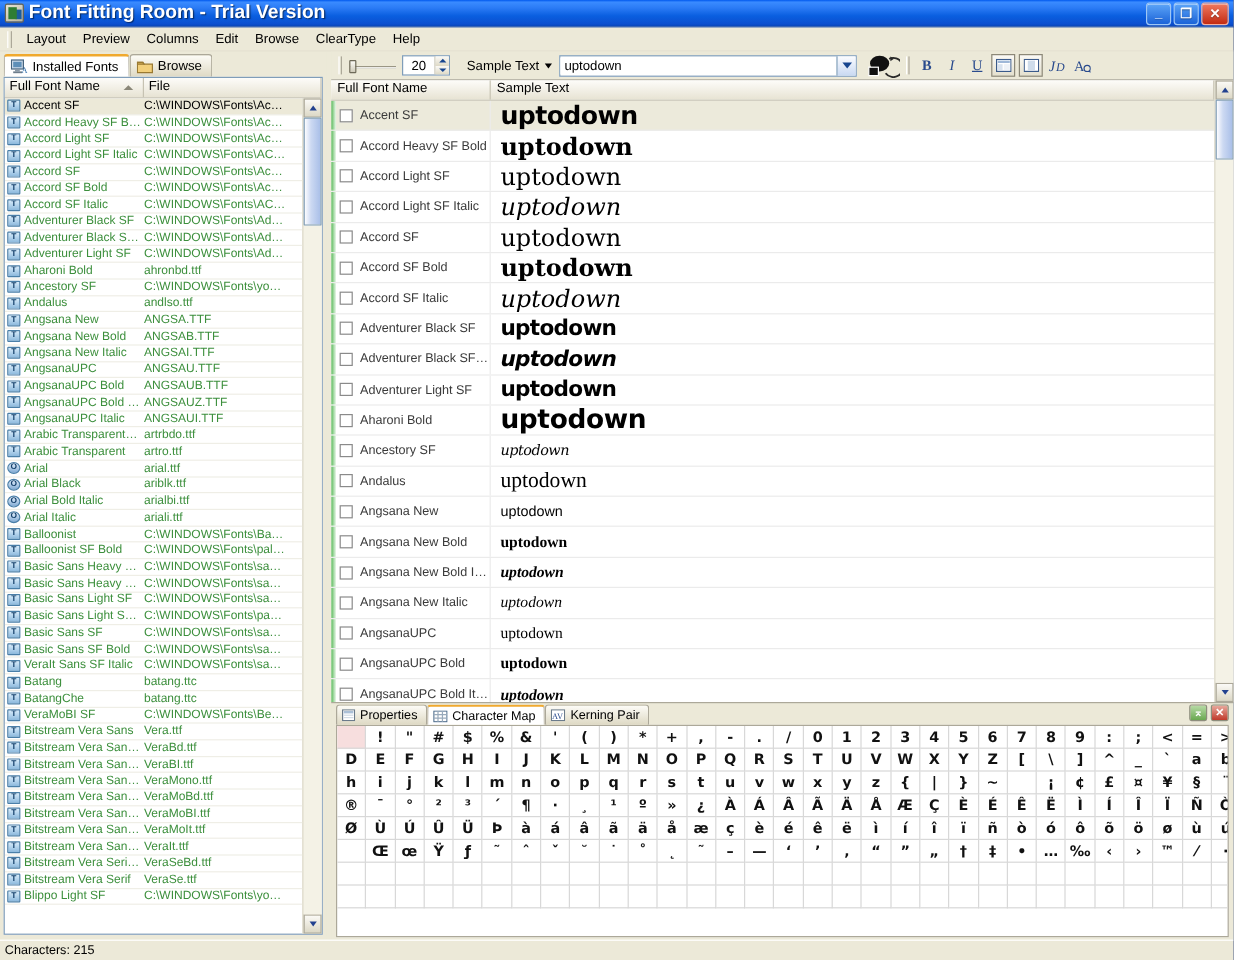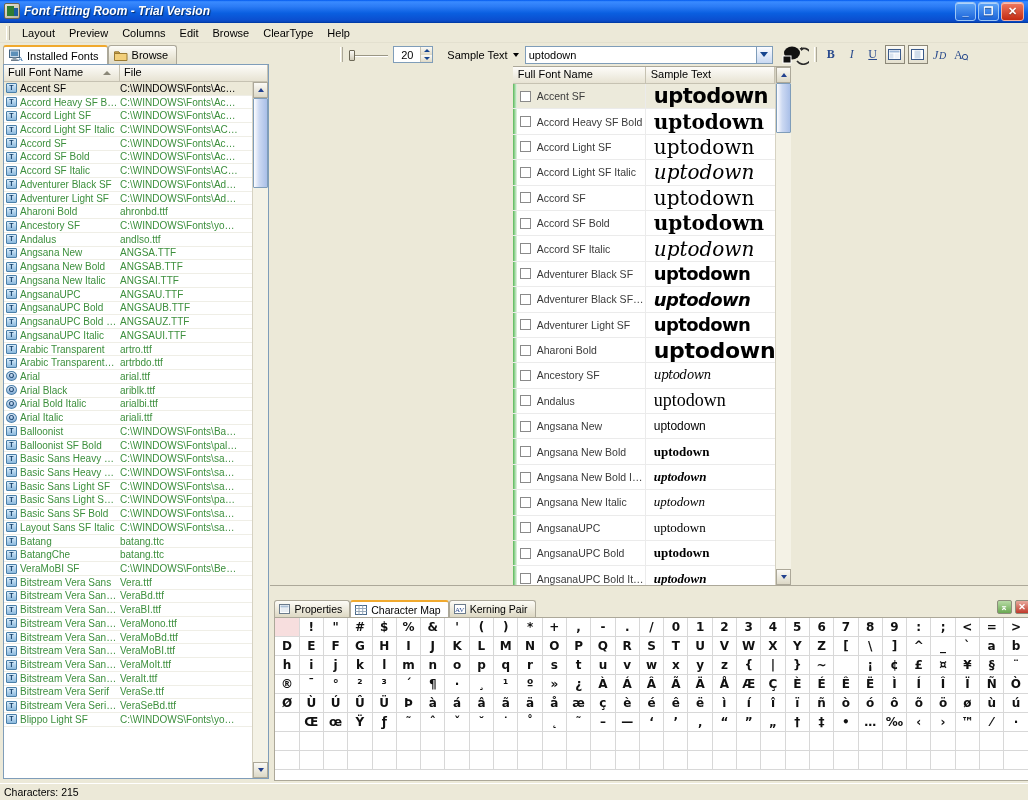--- a/index.html
+++ b/index.html
@@ -35,23 +35,23 @@
   }
   .title-icon::after {
     content: ""; position: absolute; left: 2px; top: 2px;
     width: 7px; height: 10px; background: #2f7d32;
   }
   .title-icon::before {
     content: ""; position: absolute; right: 1px; top: 4px;
     width: 5px; height: 8px; background: #1a5c9e;
   }
   .title-text {
-    color: #fff; font-size: 12px; font-weight: bold;
+    color: #fff; font-size: 16px; font-weight: bold;
     text-shadow: 1px 1px 1px rgba(0,0,0,.55);
-    white-space: nowrap; flex: 1 1 auto; font-style: italic;
+    white-space: nowrap; flex: 1 1 auto;
   }
   .win-btns { display: flex; gap: 2px; margin-right: 2px; }
   .win-btn {
     width: 21px; height: 19px; border-radius: 3px;
     border: 1px solid #9ec7f5;
     background: linear-gradient(180deg,#5ea6f8,#1b63d8);
     position: relative;
     box-shadow: inset 0 1px 0 rgba(255,255,255,.5);
   }
   .win-btn.close {
@@ -174,21 +174,21 @@
   .sb-track { flex: 1 1 auto; background: #f4f2e6; position: relative; }
   .sb-thumb {
     position: absolute; left: 0; right: 0;
     background: linear-gradient(90deg,#fdfdff,#ccd9f2 40%,#a9bfe8);
     border: 1px solid #7f9db9; border-radius: 1px;
   }
 
   
   .right-pane {
     flex: 1 1 auto; display: flex; flex-direction: column;
-    min-width: 0; background: #ece9d8; align-items: center;
+    min-width: 0; background: #ece9d8;
   }
   .toolbar {
     height: 23px; flex: 0 0 auto;
     display: flex; align-items: center; gap: 3px;
     padding-left: 4px;
     background: #ece9d8;
   }
   .tgrip { width:3px;height:15px;border-left:1px solid #fff;border-right:1px solid #aca899;margin:0 2px; }
   .slider { width: 42px; height: 16px; position: relative; }
   .slider .track { position:absolute;left:2px;right:2px;top:8px;height:2px;background:#9a9684;border-bottom:1px solid #fff; }
@@ -273,21 +273,21 @@
   }
 
   
   .dock {
     flex: 0 0 auto; height: 198px;
     background: #ece9d8; display: flex; flex-direction: column;
     border-top: 1px solid #aca899;
   }
   .dock-tabs {
     height: 18px; display: flex; align-items: flex-end;
-    padding-left: 4px; position: relative; flex: 0 0 auto; margin-top: 13px;
+    padding-left: 4px; position: relative; flex: 0 0 auto;
   }
   .dtab {
     height: 17px; display: flex; align-items: center; gap: 4px;
     padding: 0 7px 0 4px;
     border: 1px solid #aca899; border-bottom: none;
     border-radius: 3px 3px 0 0;
     background: linear-gradient(180deg,#fdfcf7,#ded9c4);
     font-size: 10.5px;
   }
   .dtab.active { background: #fff; border-top: 2px solid #f0a92e; }
@@ -428,20 +428,25 @@
                 <div class="nm">Accord SF Italic</div>
                 <div class="fl">C:\WINDOWS\Fonts\ACCOI.TTf</div>
               </div>
               <div class="lrow">
                 <div class="fi">T</div>
                 <div class="nm">Adventurer Black SF</div>
                 <div class="fl">C:\WINDOWS\Fonts\Adve.ttf</div>
               </div>
               <div class="lrow">
                 <div class="fi">T</div>
+                <div class="nm">Adventurer Black S…</div>
+                <div class="fl">C:\WINDOWS\Fonts\Advei.ttf</div>
+              </div>
+              <div class="lrow">
+                <div class="fi">T</div>
                 <div class="nm">Adventurer Light SF</div>
                 <div class="fl">C:\WINDOWS\Fonts\Advlit.ttf</div>
               </div>
               <div class="lrow">
                 <div class="fi">T</div>
                 <div class="nm">Aharoni Bold</div>
                 <div class="fl">ahronbd.ttf</div>
               </div>
               <div class="lrow">
                 <div class="fi">T</div>
@@ -483,27 +488,27 @@
                 <div class="nm">AngsanaUPC  Bold …</div>
                 <div class="fl">ANGSAUZ.TTF</div>
               </div>
               <div class="lrow">
                 <div class="fi">T</div>
                 <div class="nm">AngsanaUPC  Italic</div>
                 <div class="fl">ANGSAUI.TTF</div>
               </div>
               <div class="lrow">
                 <div class="fi">T</div>
+                <div class="nm">Arabic Transparent…</div>
+                <div class="fl">artrbdo.ttf</div>
+              </div>
+              <div class="lrow">
+                <div class="fi">T</div>
                 <div class="nm">Arabic Transparent</div>
                 <div class="fl">artro.ttf</div>
-              </div>
-              <div class="lrow">
-                <div class="fi">T</div>
-                <div class="nm">Arabic Transparent…</div>
-                <div class="fl">artrbdo.ttf</div>
               </div>
               <div class="lrow">
                 <div class="fi o1">O</div>
                 <div class="nm">Arial</div>
                 <div class="fl">arial.ttf</div>
               </div>
               <div class="lrow">
                 <div class="fi o1">O</div>
                 <div class="nm">Arial Black</div>
                 <div class="fl">ariblk.ttf</div>
@@ -543,26 +548,31 @@
                 <div class="nm">Basic Sans Light SF</div>
                 <div class="fl">C:\WINDOWS\Fonts\sacl.ttf</div>
               </div>
               <div class="lrow">
                 <div class="fi">T</div>
                 <div class="nm">Basic Sans Light SF …</div>
                 <div class="fl">C:\WINDOWS\Fonts\pacli.TTF</div>
               </div>
               <div class="lrow">
                 <div class="fi">T</div>
+                <div class="nm">Basic Sans SF</div>
+                <div class="fl">C:\WINDOWS\Fonts\sang.ttf</div>
+              </div>
+              <div class="lrow">
+                <div class="fi">T</div>
                 <div class="nm">Basic Sans SF Bold</div>
                 <div class="fl">C:\WINDOWS\Fonts\sangb.TTF</div>
               </div>
               <div class="lrow">
                 <div class="fi">T</div>
-                <div class="nm">Layout Sans SF Italic</div>
+                <div class="nm">VeraIt Sans SF Italic</div>
                 <div class="fl">C:\WINDOWS\Fonts\sangi.TTF</div>
               </div>
               <div class="lrow">
                 <div class="fi">T</div>
                 <div class="nm">Batang</div>
                 <div class="fl">batang.ttc</div>
               </div>
               <div class="lrow">
                 <div class="fi">T</div>
                 <div class="nm">BatangChe</div>
@@ -608,27 +618,27 @@
                 <div class="nm">Bitstream Vera San…</div>
                 <div class="fl">VeraMoIt.ttf</div>
               </div>
               <div class="lrow">
                 <div class="fi">T</div>
                 <div class="nm">Bitstream Vera San…</div>
                 <div class="fl">VeraIt.ttf</div>
               </div>
               <div class="lrow">
                 <div class="fi">T</div>
+                <div class="nm">Bitstream Vera Seri…</div>
+                <div class="fl">VeraSeBd.ttf</div>
+              </div>
+              <div class="lrow">
+                <div class="fi">T</div>
                 <div class="nm">Bitstream Vera Serif</div>
                 <div class="fl">VeraSe.ttf</div>
-              </div>
-              <div class="lrow">
-                <div class="fi">T</div>
-                <div class="nm">Bitstream Vera Seri…</div>
-                <div class="fl">VeraSeBd.ttf</div>
               </div>
               <div class="lrow">
                 <div class="fi">T</div>
                 <div class="nm">Blippo Light SF</div>
                 <div class="fl">C:\WINDOWS\Fonts\youn.ttf</div>
               </div>
             </div>
           <div class="vscroll">
             <div class="sb-btn">
                 <i class="sb-arrow sb-up"></i>

